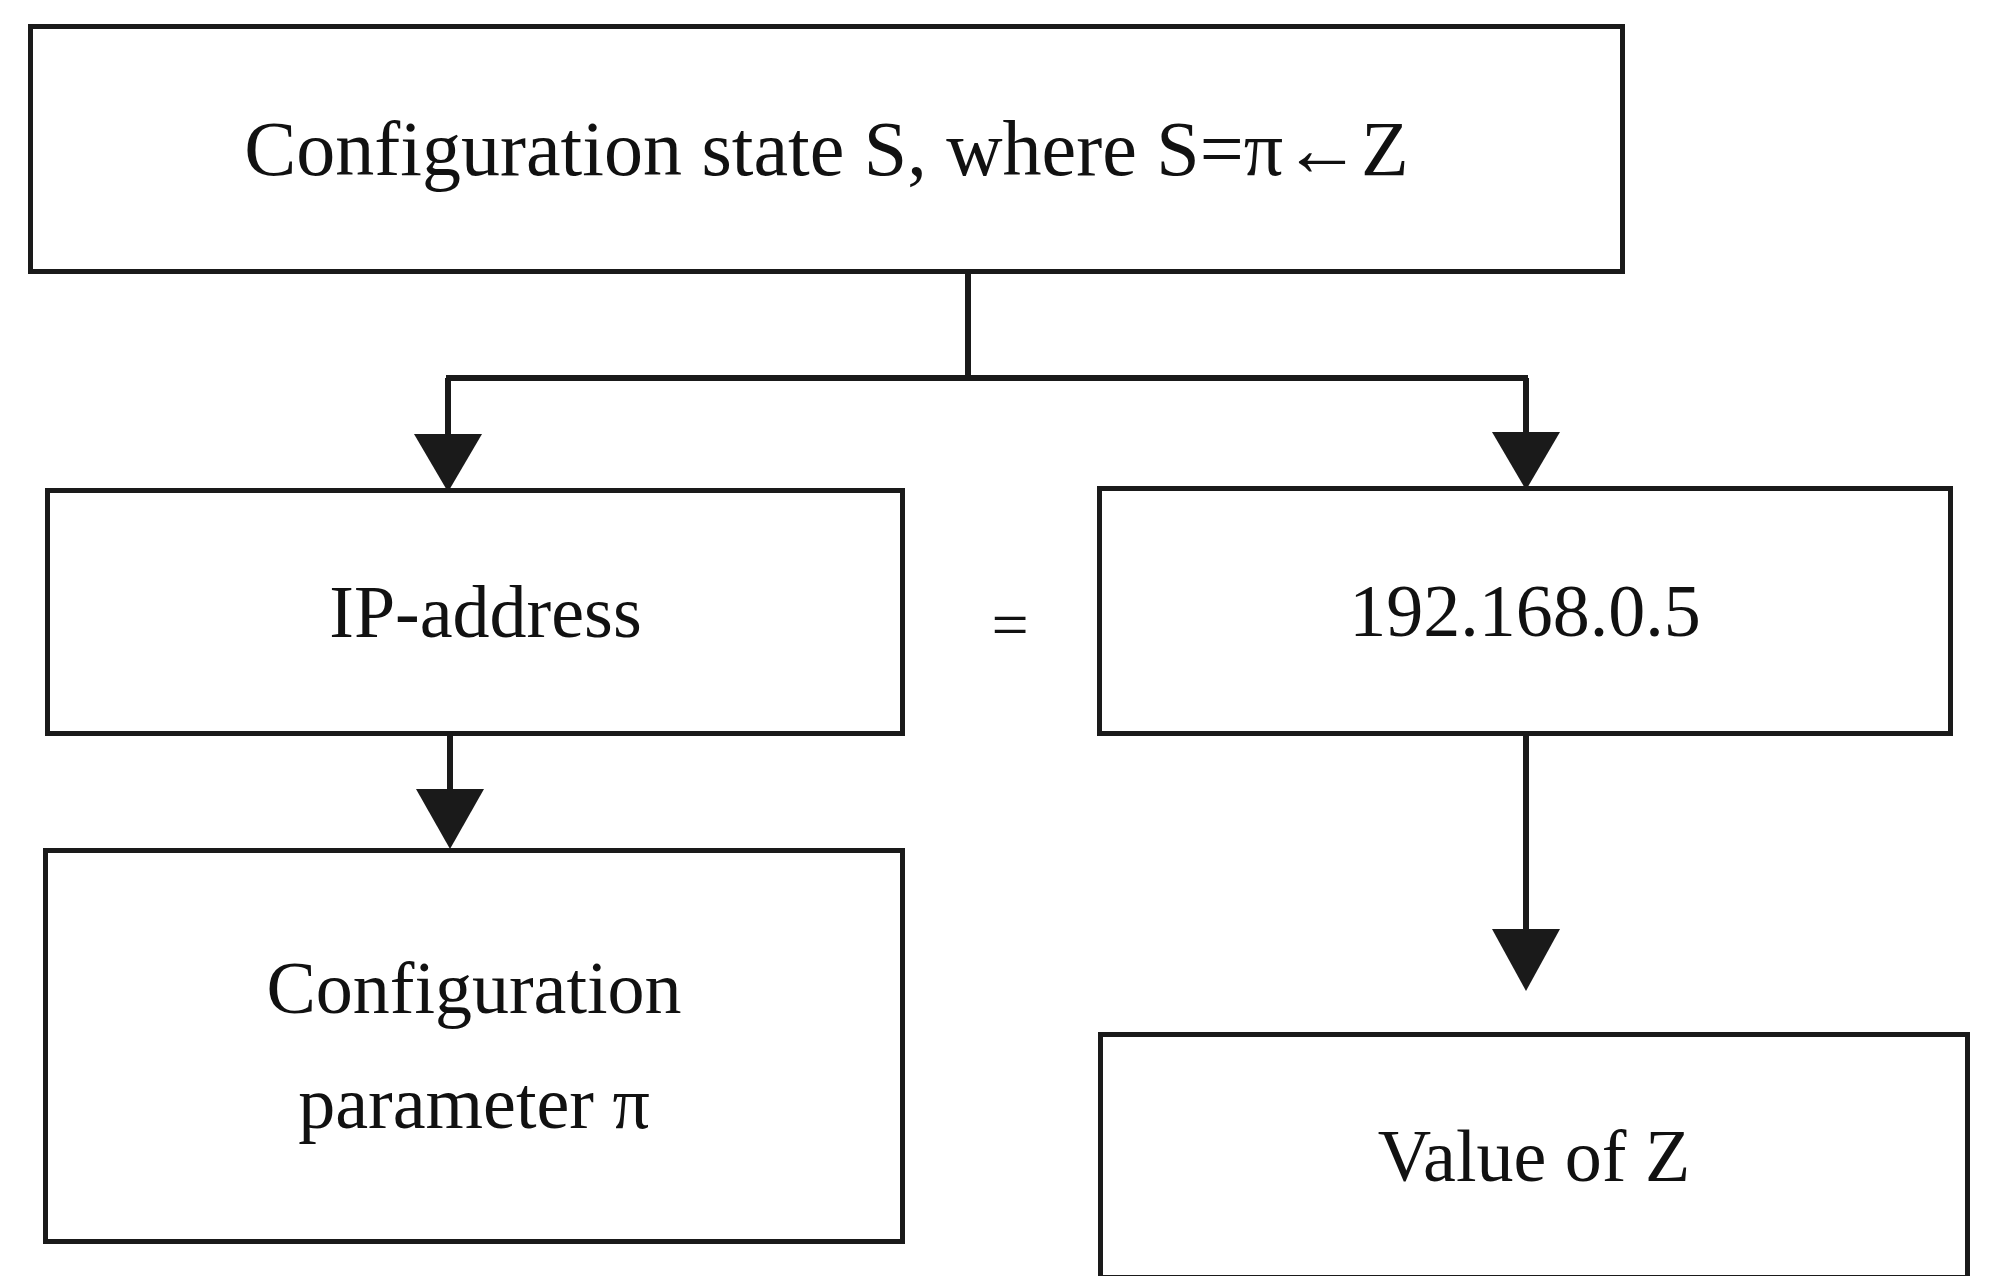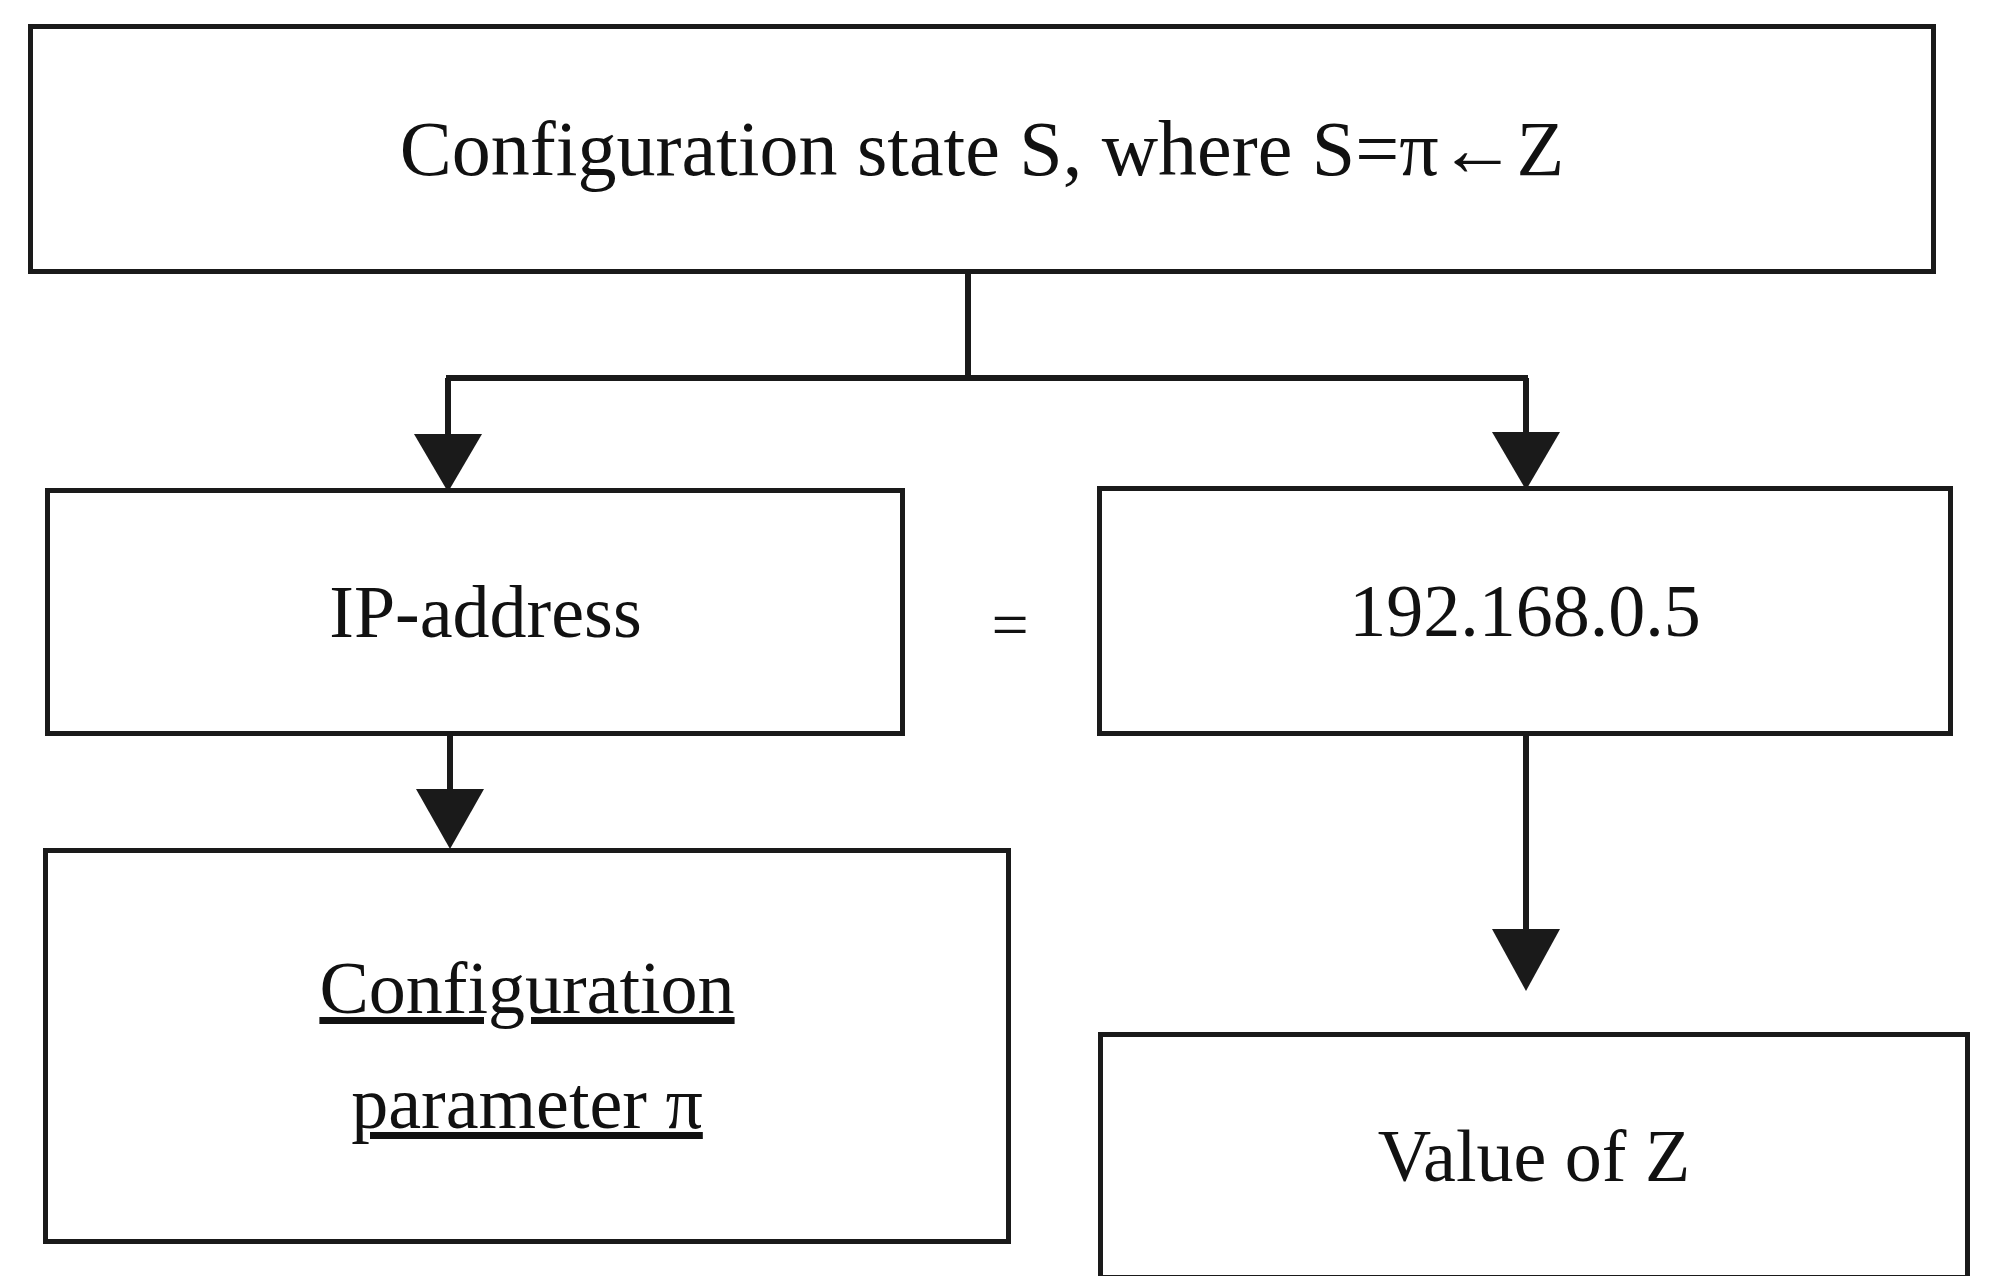--- a/index.html
+++ b/index.html
@@ -30,40 +30,39 @@
   }
   .node-label {
     display: block;
     padding: 0 14px;
     white-space: pre-line;
   }
 
   
   #box-state {
     left: 28px;  top: 24px;
-    width: 1908px; height: 250px;
+    width: 1597px; height: 250px;
     font-size: 78px;
   }
   #box-ip {
     left: 45px;  top: 488px;
     width: 860px; height: 248px;
     font-size: 74px;
     padding-left: 21px;
   }
   #box-ipvalue {
     left: 1097px; top: 486px;
     width: 856px; height: 250px;
     font-size: 74px;
     justify-content: center;
   }
   #box-param {
     left: 43px;  top: 848px;
-    width: 968px; height: 396px;
+    width: 862px; height: 396px;
     font-size: 74px;
-    text-decoration: underline;
   }
   #box-valz {
     left: 1098px; top: 1032px;
     width: 872px; height: 248px;
     font-size: 74px;
   }
 
   
   #equals-sign {
     position: absolute;

